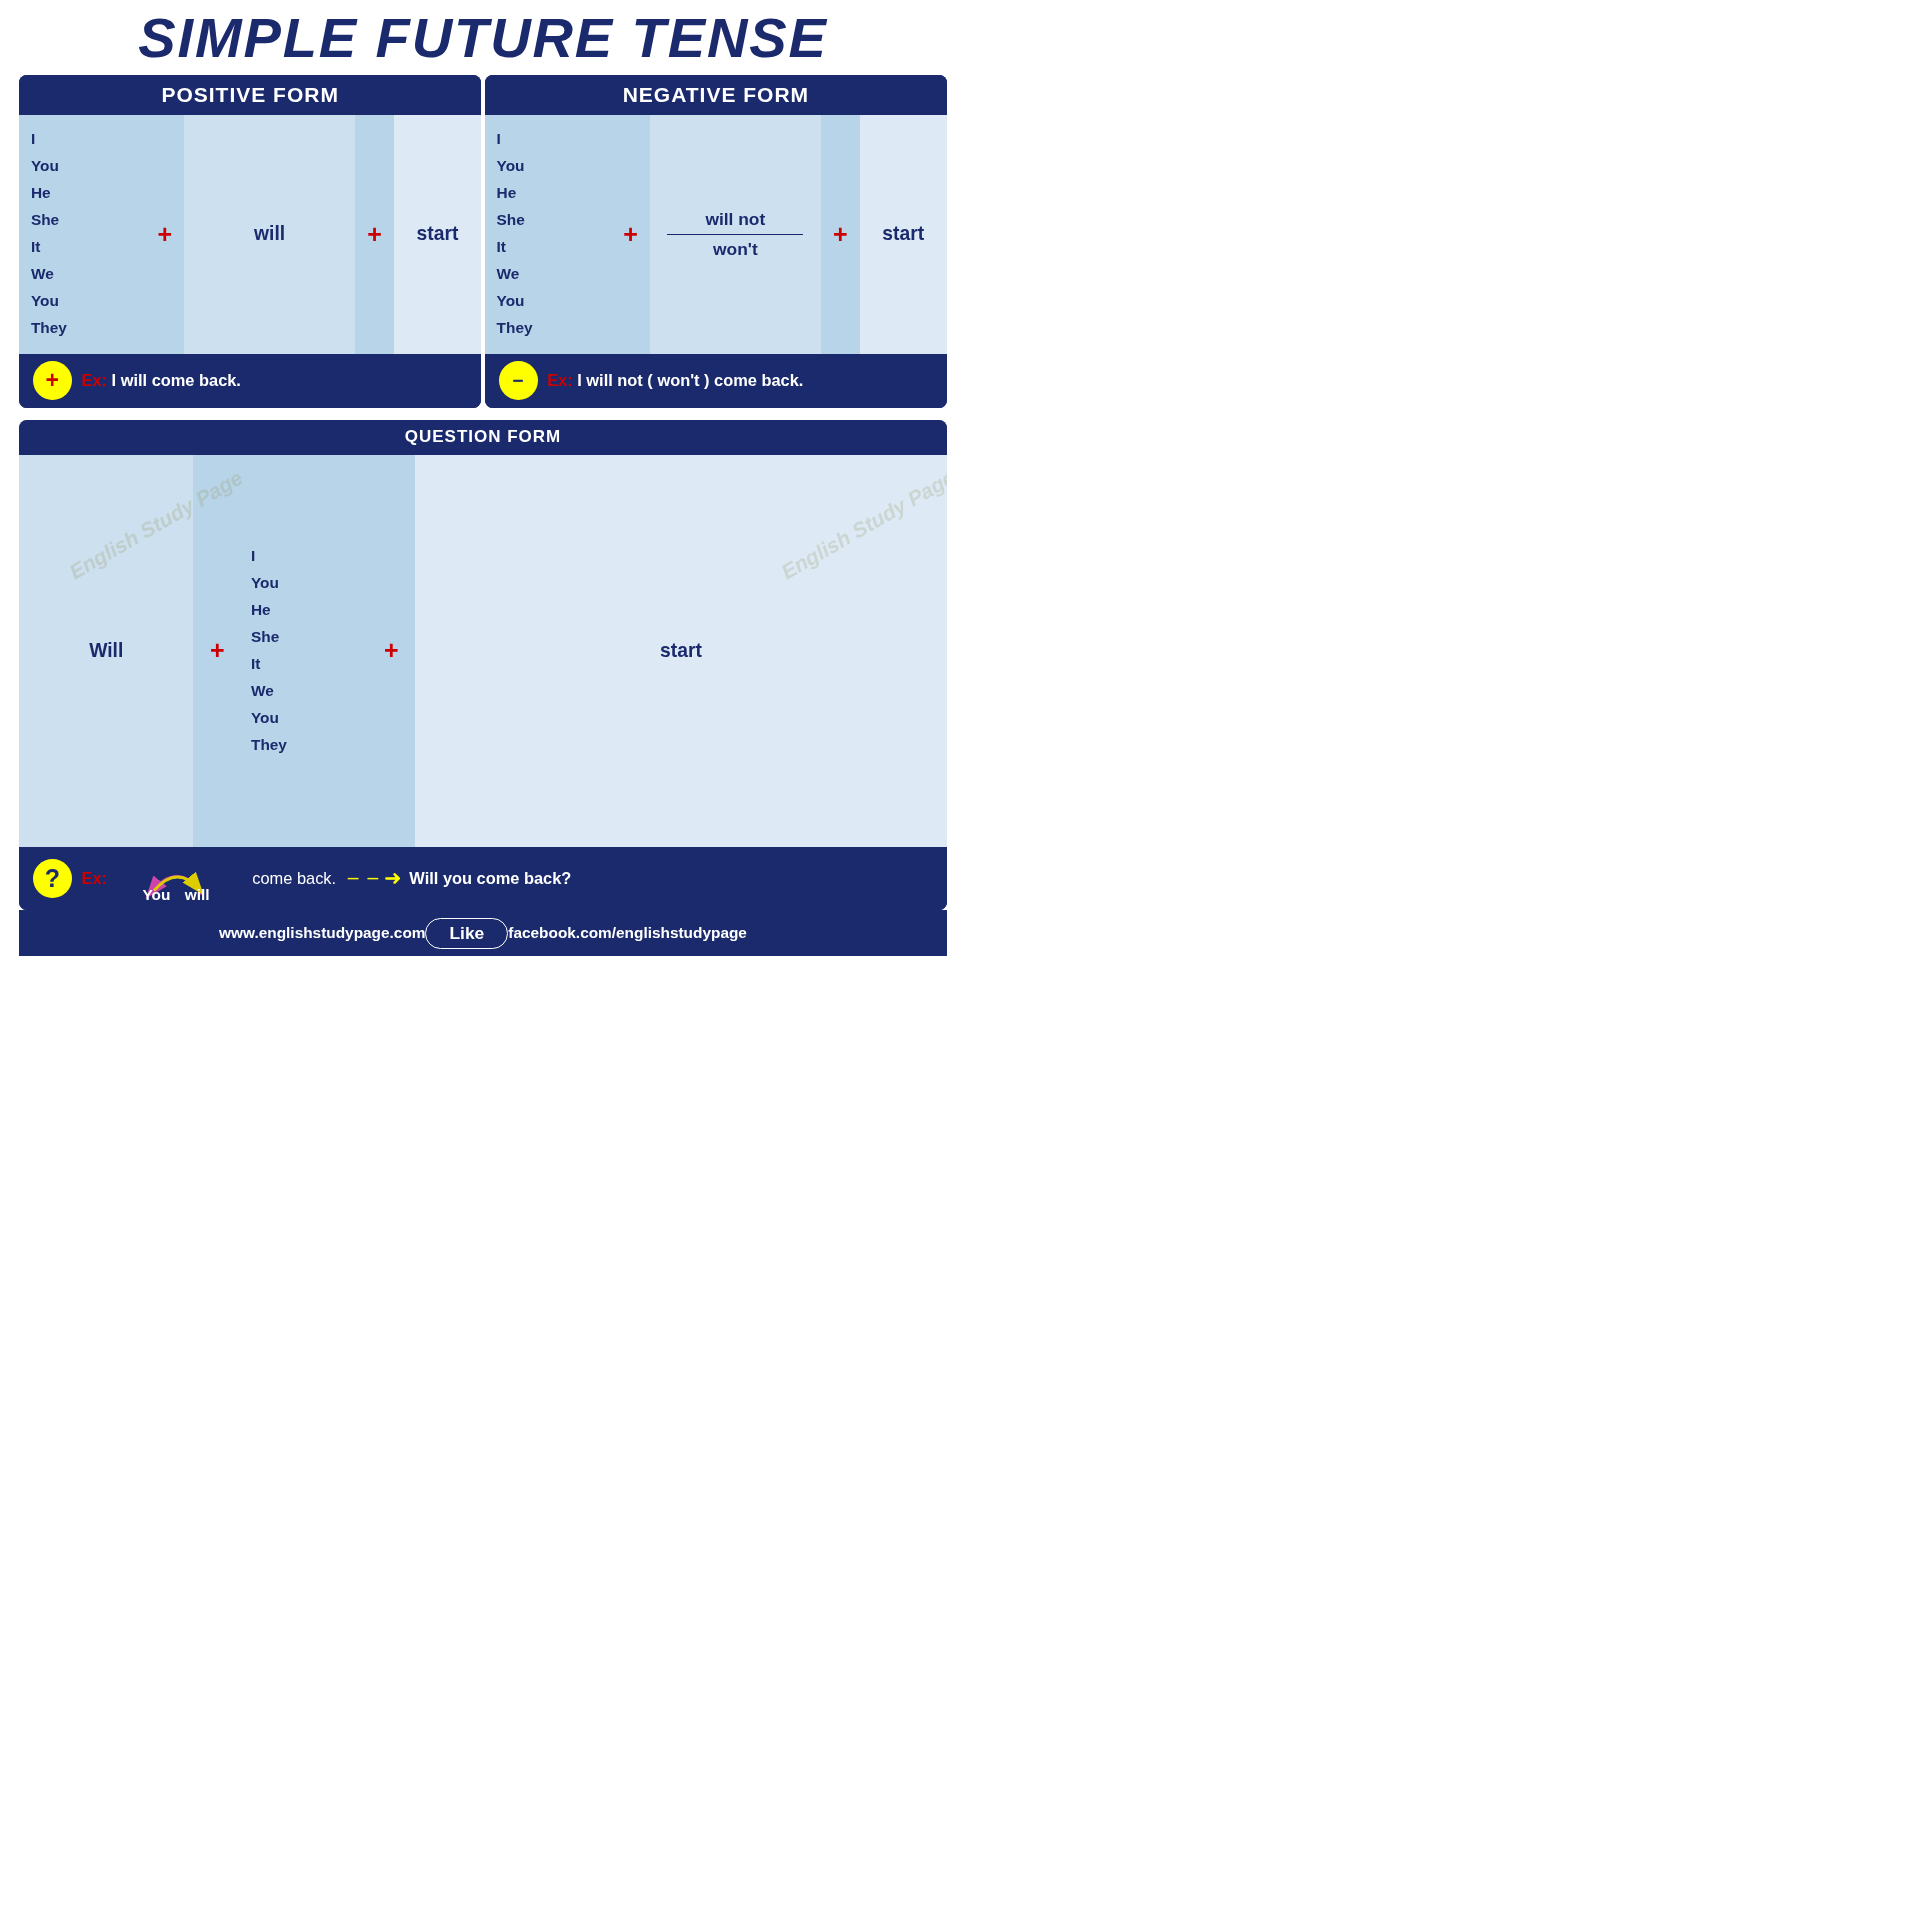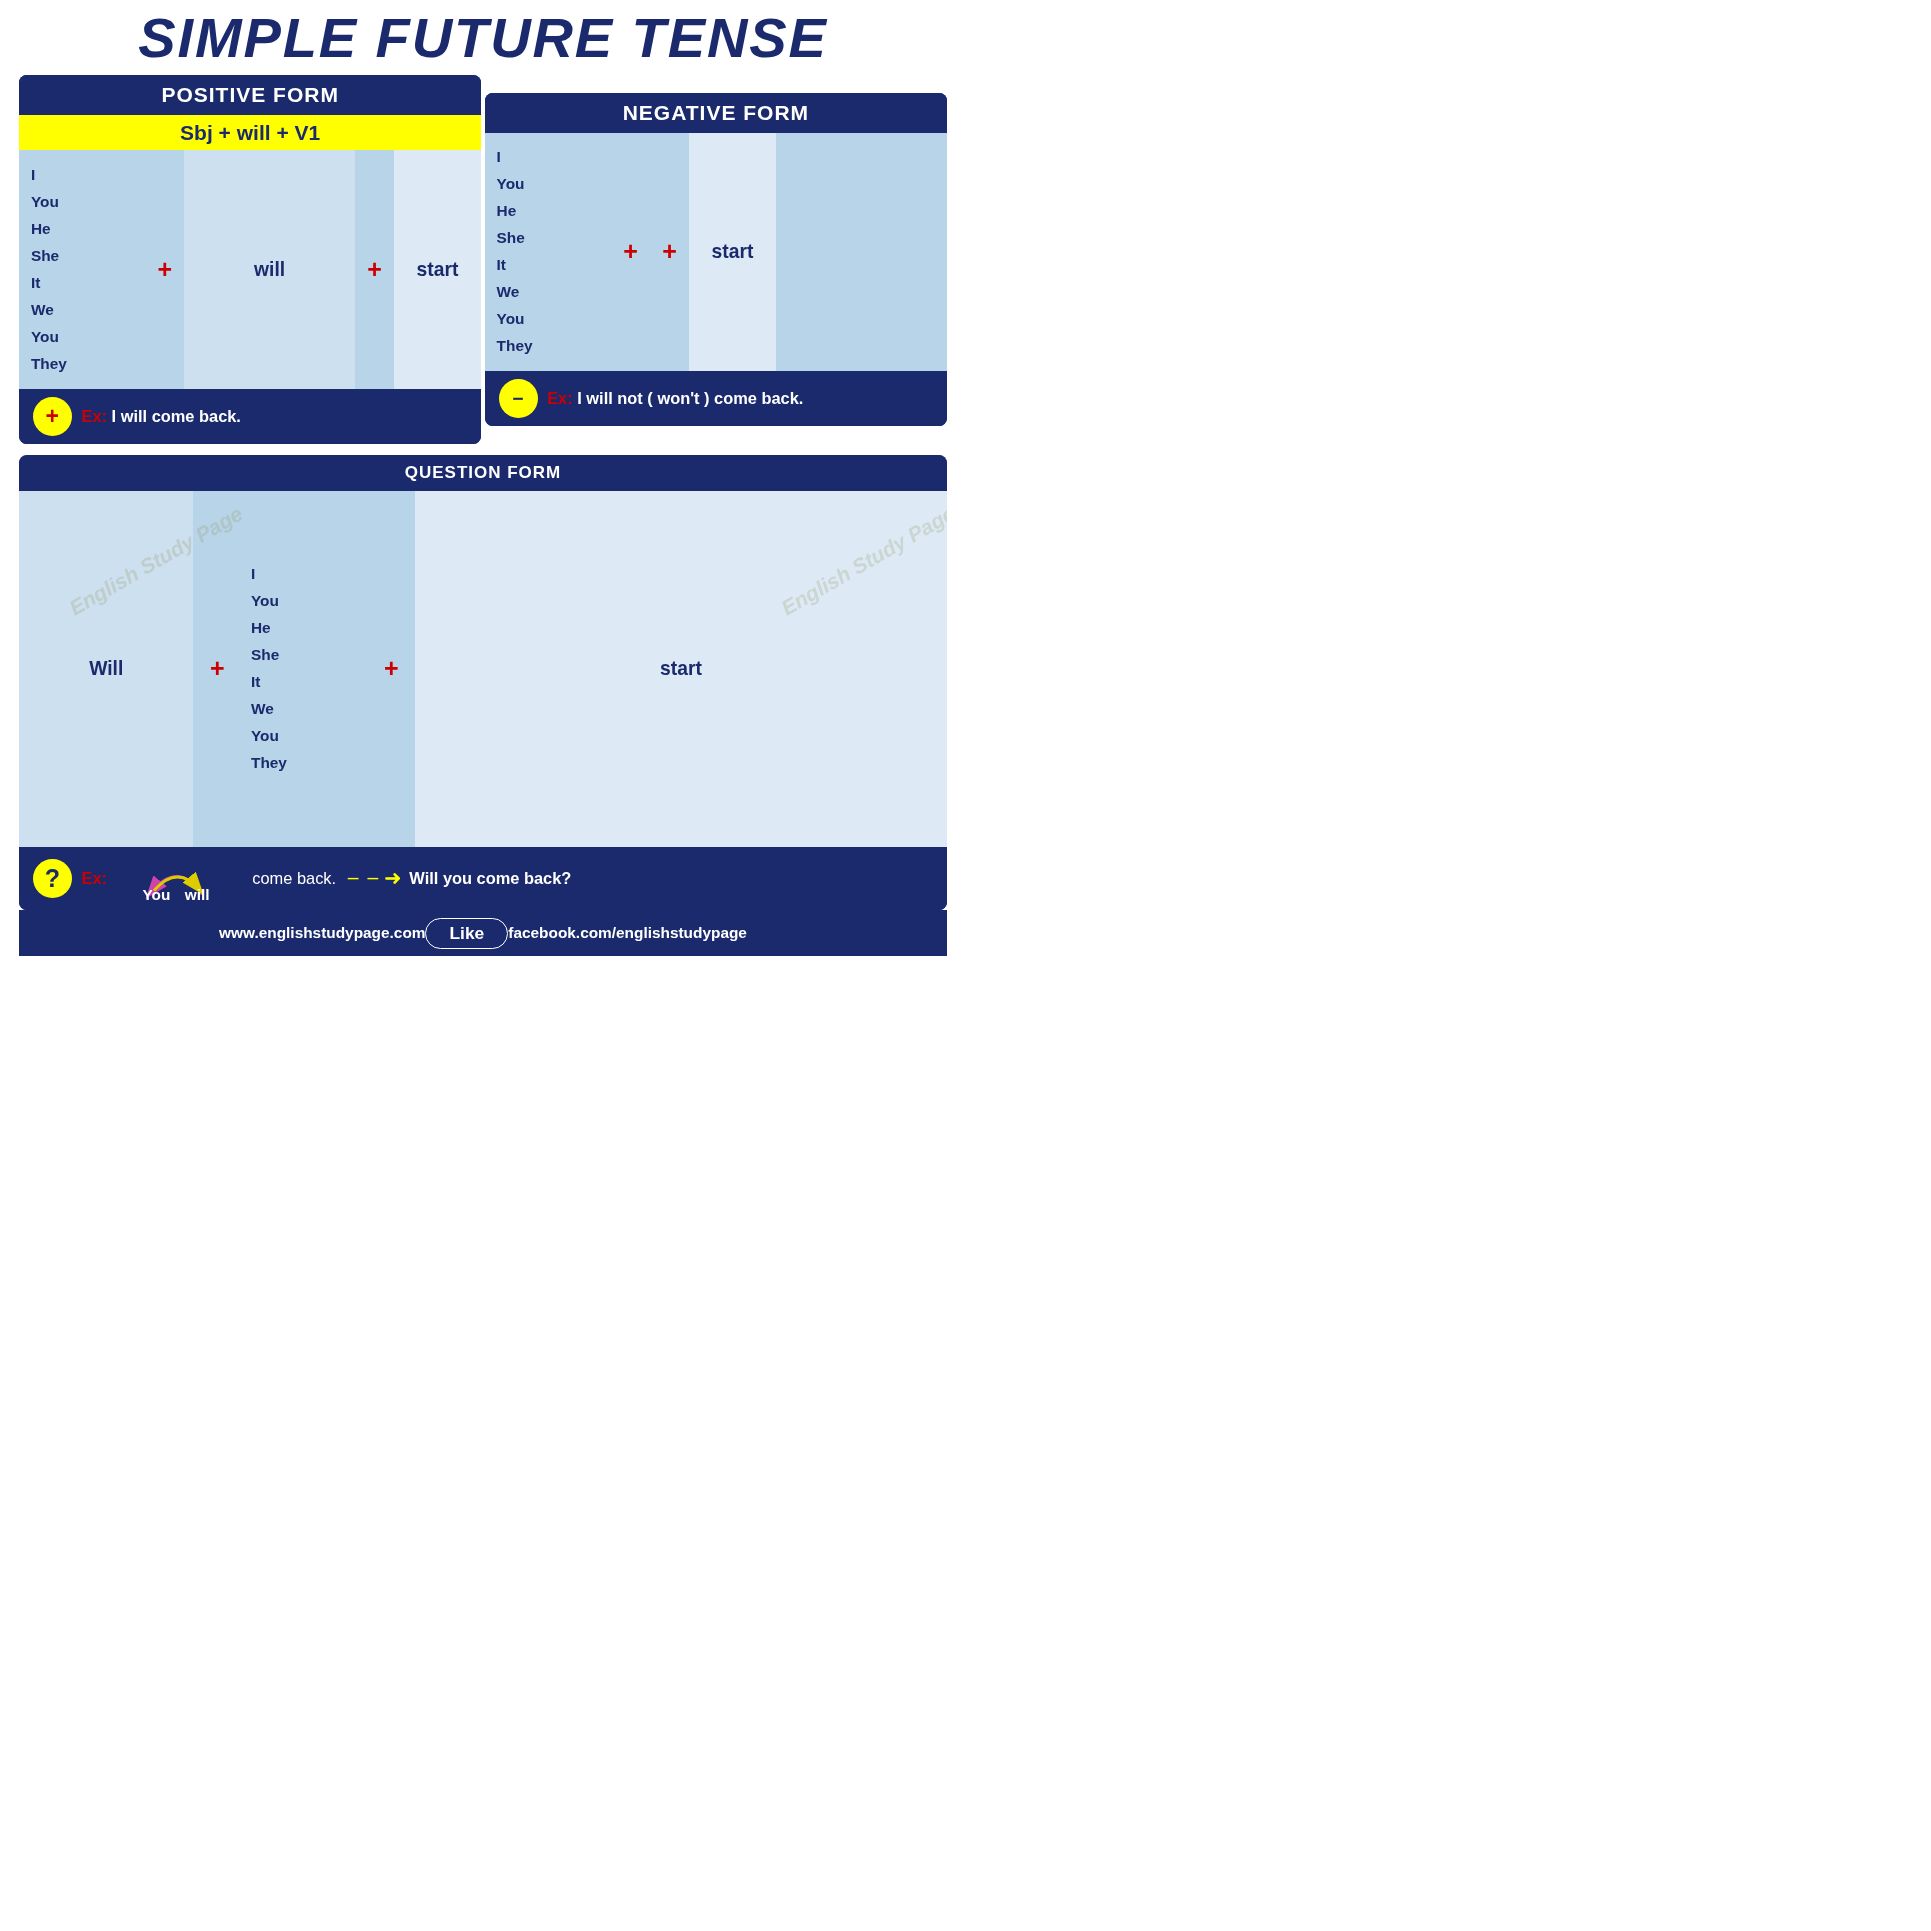--- a/index.html
+++ b/index.html
@@ -371,21 +371,20 @@
 <body>
 
 <div class="page">
 
   <h1 class="main-title">SIMPLE FUTURE TENSE</h1>
 
   <div class="top-sections">
 
     <div class="section-box">
       <div class="section-header">POSITIVE FORM</div>
-      <div class="formula-bar">Sbj + will + V1</div>
       <div class="table-area">
         <div class="col-subjects">
           <div class="subjects-list">I<br>You<br>He<br>She<br>It<br>We<br>You<br>They</div>
         </div>
         <div class="col-plus">+</div>
         <div class="col-will">will</div>
         <div class="col-plus">+</div>
         <div class="col-start">start</div>
       </div>
       <div class="example-bar">
@@ -397,20 +396,25 @@
       </div>
     </div>
 
     <div class="section-box">
       <div class="section-header">NEGATIVE FORM</div>
       <div class="table-area">
         <div class="col-subjects">
           <div class="subjects-list">I<br>You<br>He<br>She<br>It<br>We<br>You<br>They</div>
         </div>
         <div class="col-plus">+</div>
+        <div class="col-will-neg">
+          <div class="will-not-line">will not</div>
+          <hr class="divider-line">
+          <div class="wont-line">won't</div>
+        </div>
         <div class="col-plus">+</div>
         <div class="col-start">start</div>
       </div>
       <div class="example-bar">
         <div class="circle-badge" style="color:#1a2a6c; font-size:19.3px;">−</div>
         <div class="example-text">
           <span class="ex-label">Ex:</span>
           <span>I will not ( won't ) come back.</span>
         </div>
       </div>

